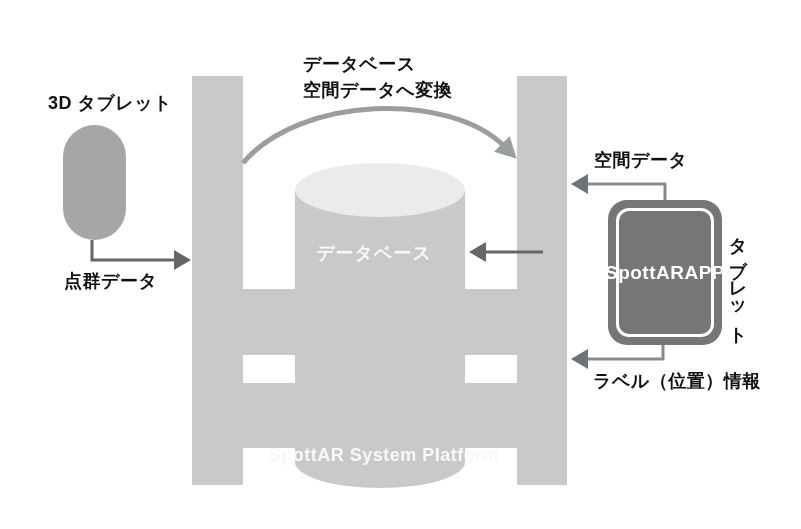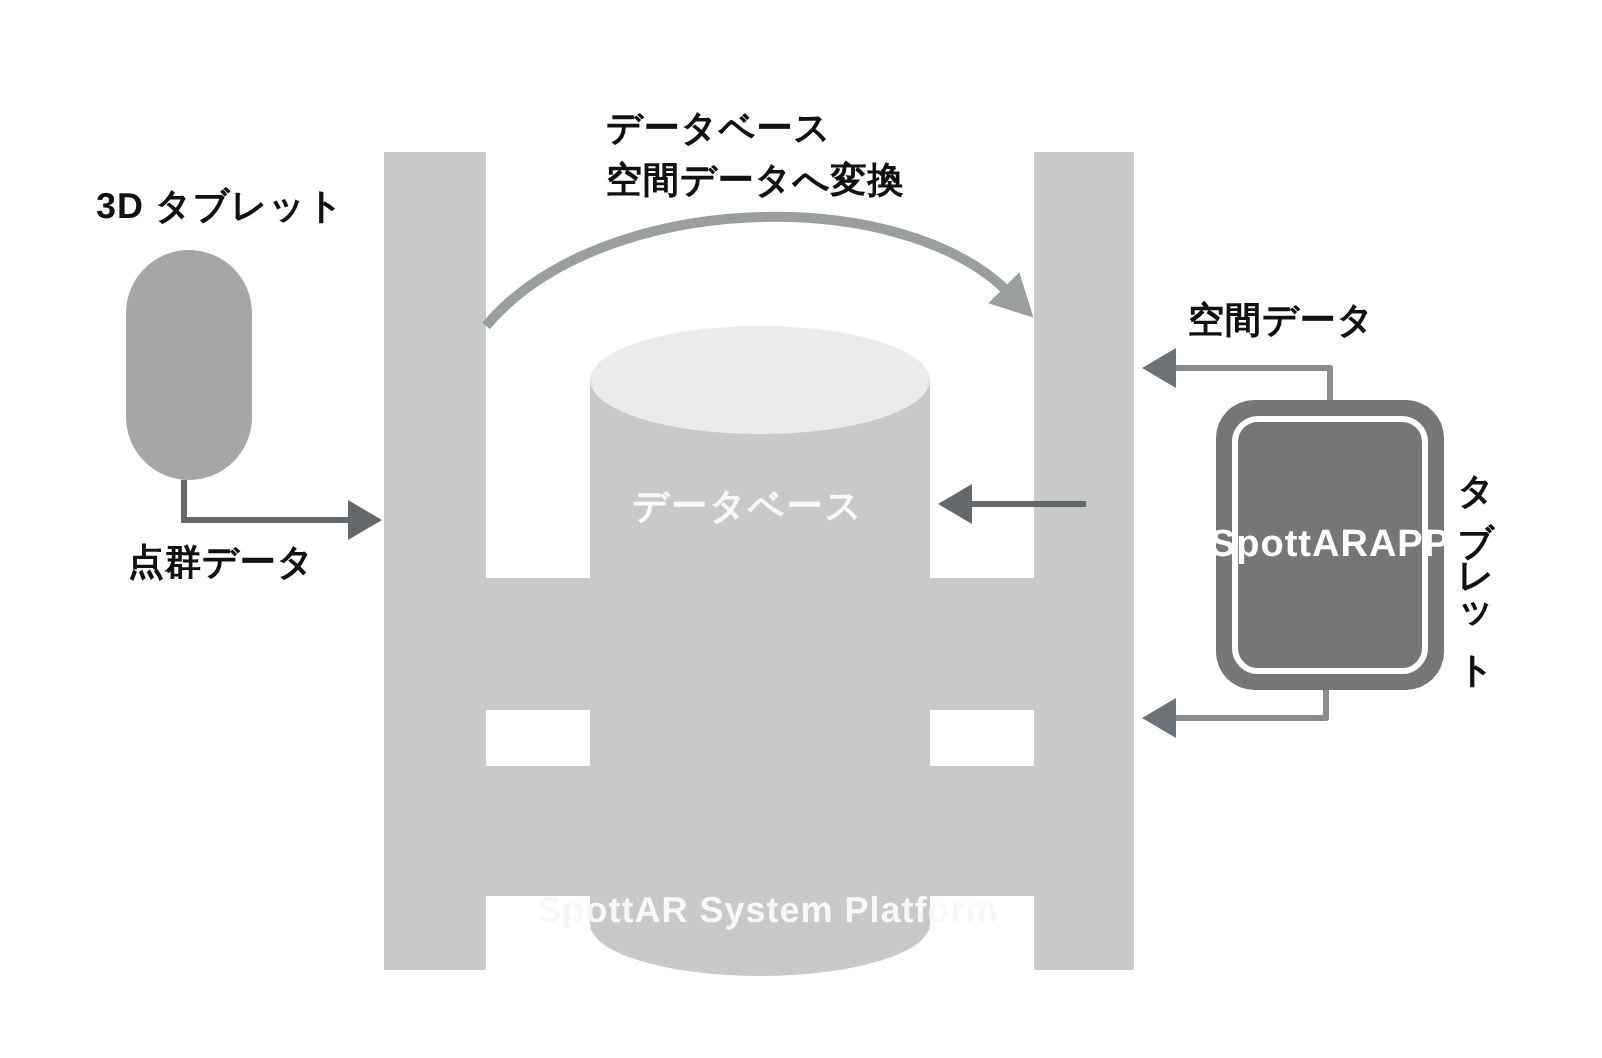--- a/index.html
+++ b/index.html
@@ -112,20 +112,21 @@
 
   <div class="lbl" id="lbl-convert" style="left:303px;top:51px;">
     <div>データベース</div>
     <div>空間データへ変換</div>
   </div>
 
   <div class="lbl" style="left:594px;top:147px;">空間データ</div>
 
   <div class="lbl" style="left:64px;top:268px;">点群データ</div>
 
+  <div class="lbl" style="left:593px;top:368px;">ラベル（位置）情報</div>
 
   <div class="lbl" id="lbl-tablet-side" style="left:725px;top:224px;">タブレット</div>
 
   <div class="lbl white center" style="left:295px;top:240px;width:158px;letter-spacing:1px;">データベース</div>
 
 
   <div class="lbl white center" style="left:234px;top:402px;width:300px;margin-top:40px;">SpottAR System Platform</div>
 
 </div>
 

